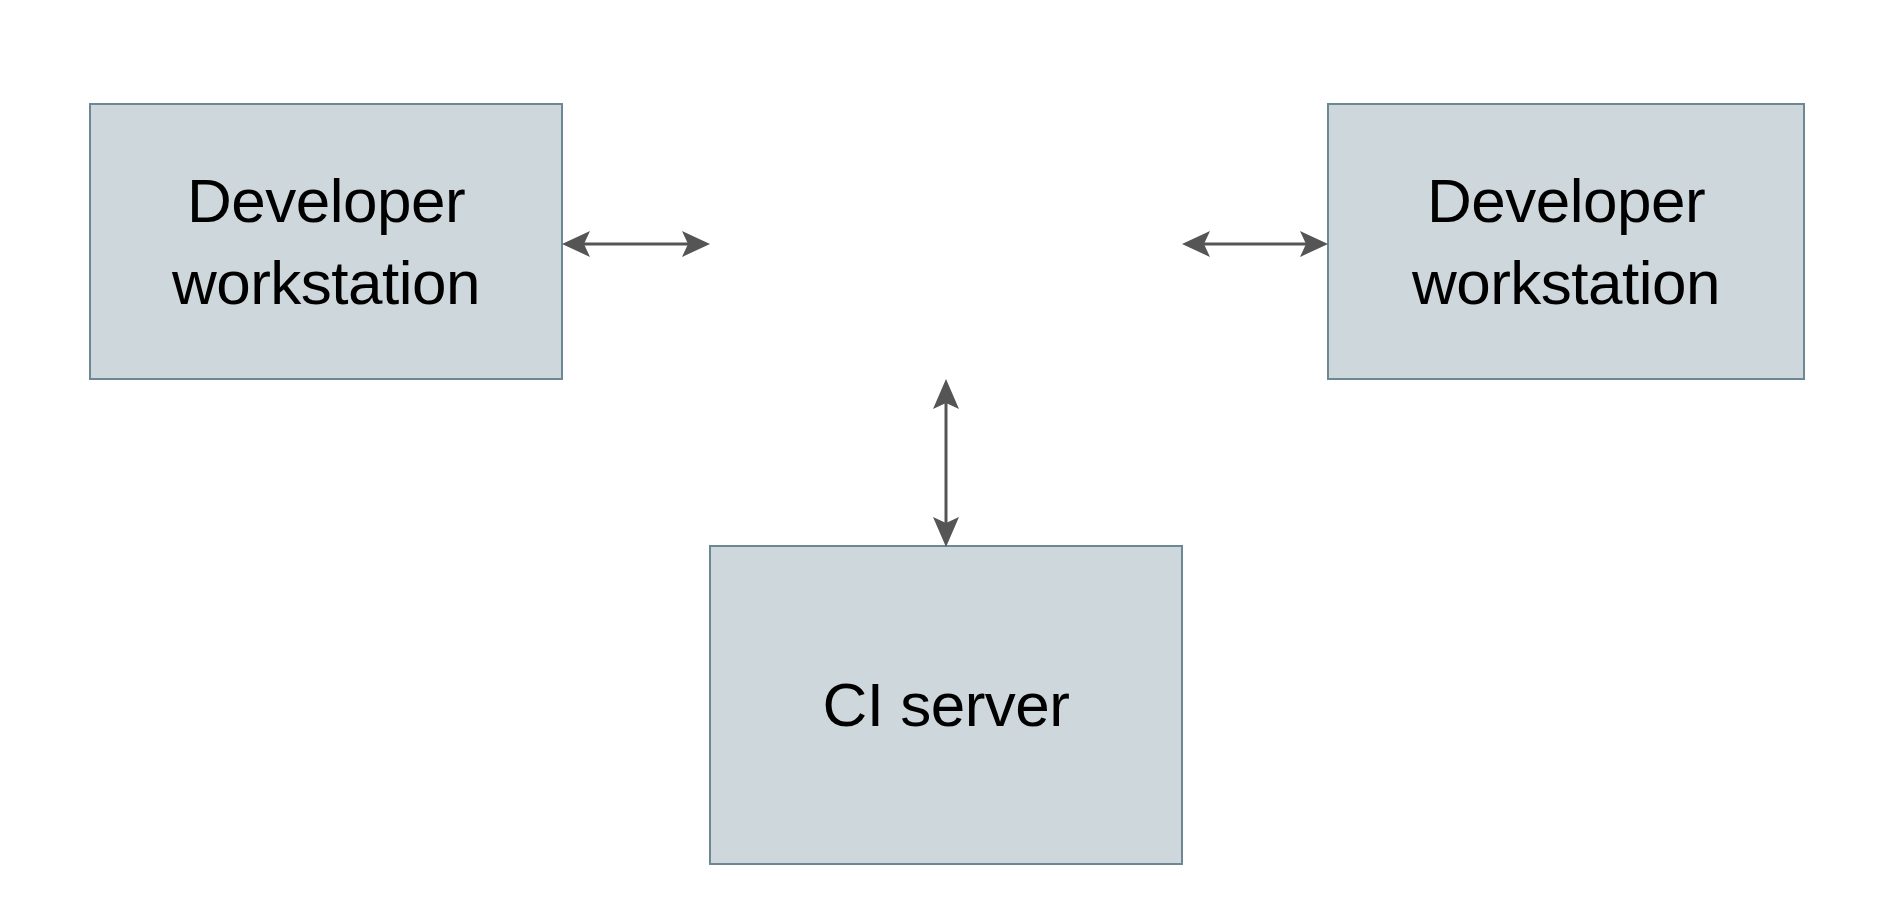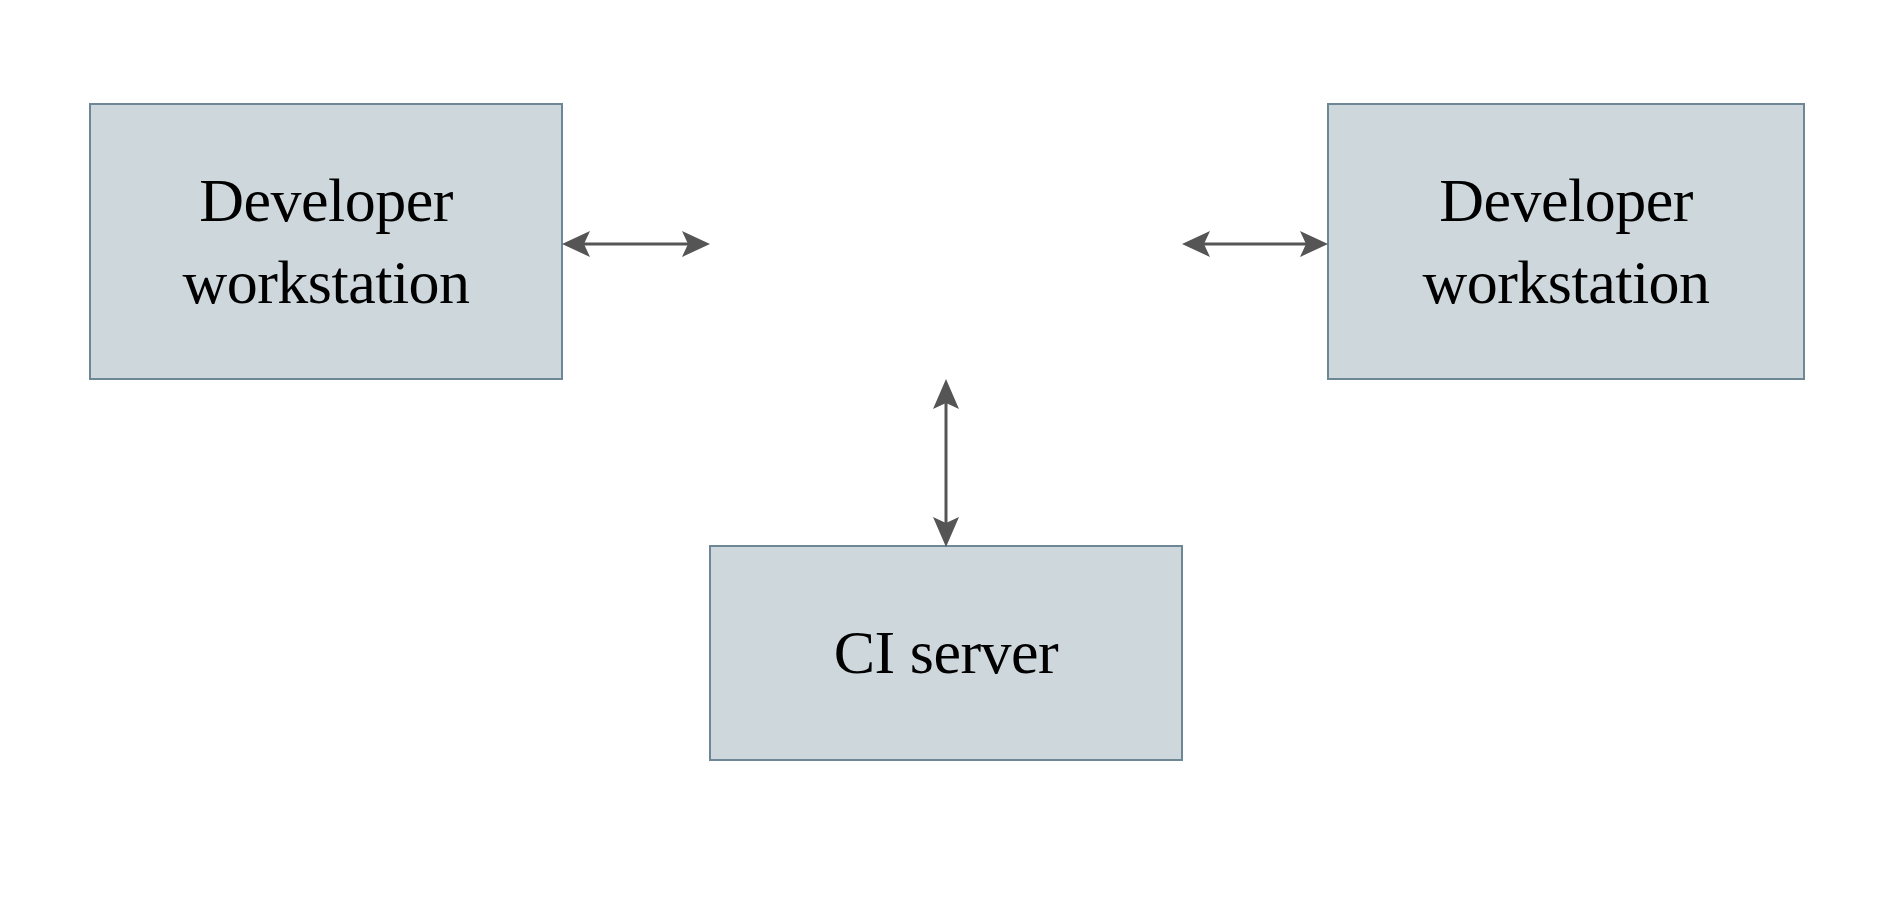--- a/index.html
+++ b/index.html
@@ -26,39 +26,39 @@
     box-sizing: border-box;
     background: #ced7db;
     border: 2px solid #6d8795;
     display: flex;
     align-items: center;
     justify-content: center;
     text-align: center;
   }
 
   .node-label {
-    font-family: Liberation Serif, serif;
+    font-family: Liberation Sans, sans-serif;
     font-weight: 300;
     font-size: 62px;
     line-height: 1.32;
     color: #000000;
     letter-spacing: -0.5px;
     white-space: pre-line;
     width: 118%;
   }
 
   .node-label.single {
     white-space: nowrap;
   }
 
   
   #node-dev-left   { left: 89px;   top: 103px; width: 474px; height: 277px; }
   #node-cache      { left: 709px;  top: 103px; width: 474px; height: 277px; }
   #node-dev-right  { left: 1327px; top: 103px; width: 478px; height: 277px; }
-  #node-ci         { left: 709px;  top: 545px; width: 474px; height: 216px; }
+  #node-ci         { left: 709px;  top: 545px; width: 474px; height: 320px; }
 
   .edge {
     position: absolute;
     overflow: visible;
   }
   #edge-left-cache  { left: 560px;  top: 213px; width: 152px; height: 62px; }
   #edge-cache-right { left: 1180px; top: 213px; width: 150px; height: 62px; }
   #edge-cache-ci    { left: 915px;  top: 377px; width: 62px;  height: 172px; }
 
   .edge svg { display: block; overflow: visible; }

